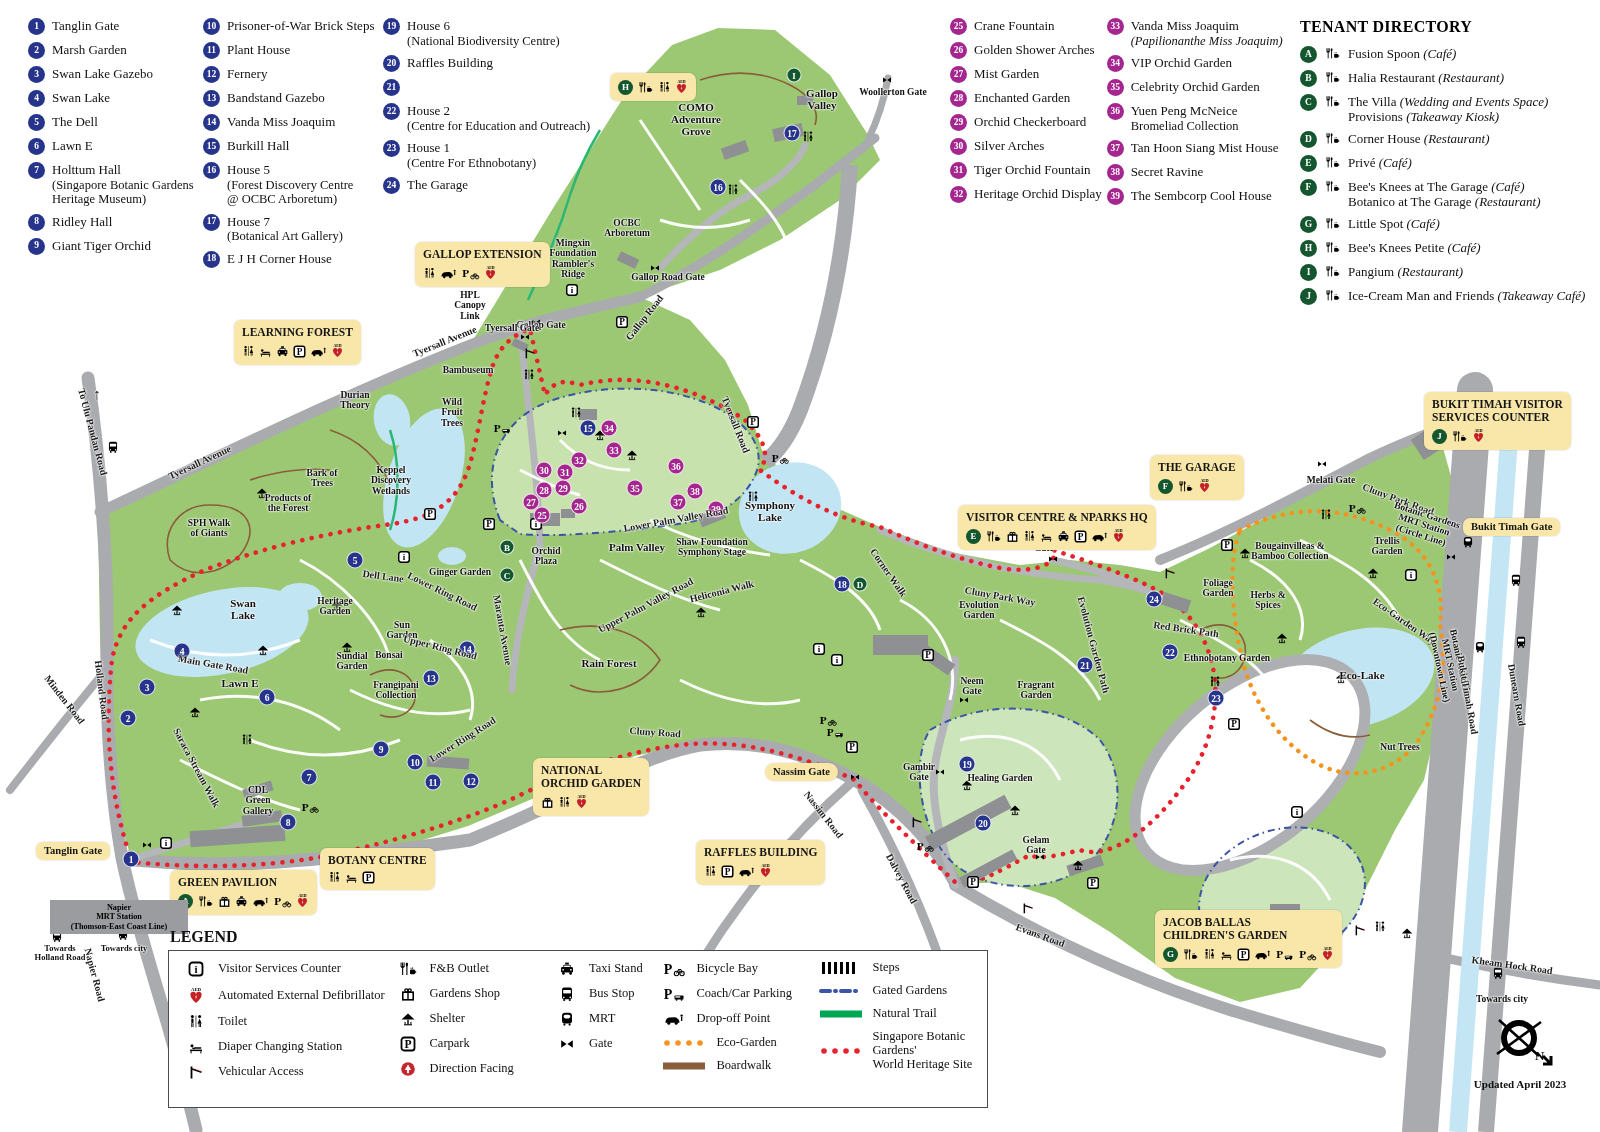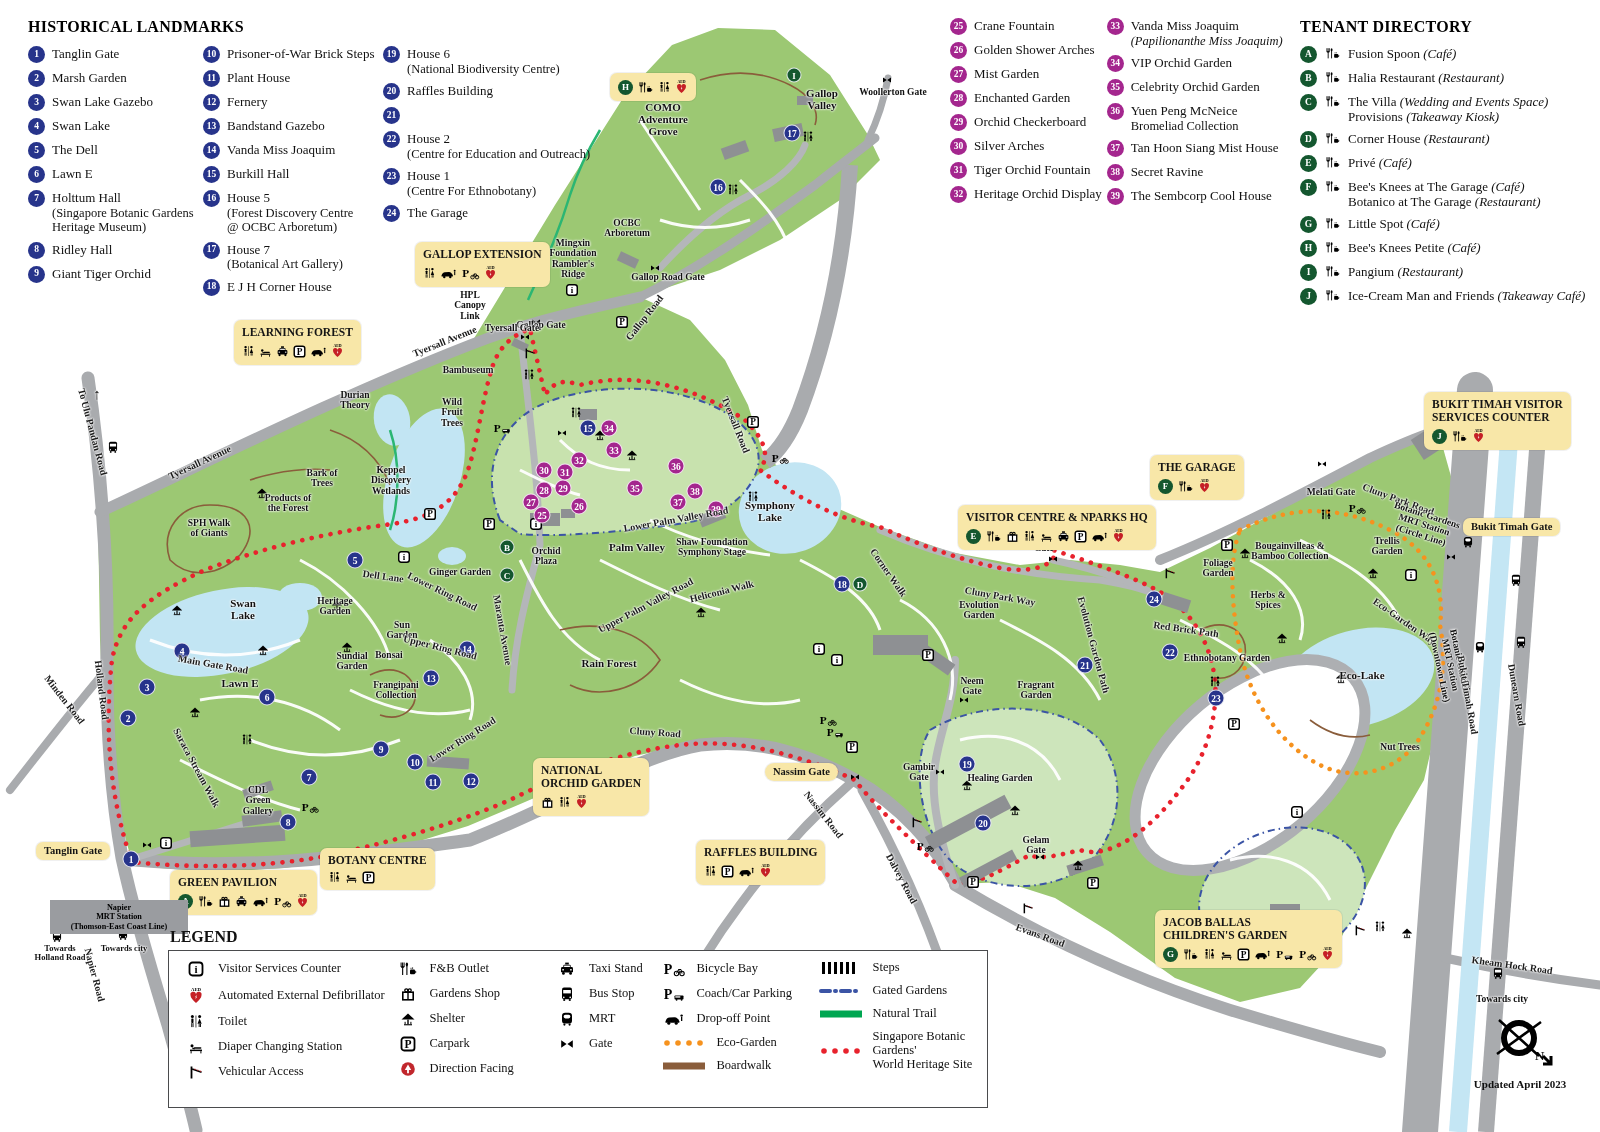--- a/index.html
+++ b/index.html
@@ -180,21 +180,20 @@
       <rect x="-8" y="-4" width="16" height="9" transform="translate(805 100)"></rect>
       <rect x="-21" y="-5" width="42" height="11" transform="translate(448 762) rotate(4)"></rect>
       <rect x="-15" y="-5" width="30" height="10" transform="translate(258 790) rotate(-18)"></rect>
       <rect x="-15" y="-4" width="30" height="9" transform="translate(1285 908)"></rect>
       <rect x="-10" y="-5" width="20" height="10" transform="translate(628 260) rotate(25)"></rect>
       <rect x="-8" y="-4" width="16" height="8" transform="translate(520 345) rotate(25)"></rect>
     </g>
   </svg>
 
   <div class="dir" id="dir-hist" style="left:28px;top:18px;width:580px">
-    <h2>HISTORICAL LANDMARKS</h2>
     <div class="dir-cols">
         <div style="width: 175px;">
           <div class="ditem">
             <span class="marker m-hist">1</span>
             <span class="txt">Tanglin Gate</span>
           </div>
           <div class="ditem">
             <span class="marker m-hist">2</span>
             <span class="txt">Marsh Garden</span>
           </div>
@@ -1188,21 +1187,21 @@
       <div class="mmarker m-orchid" style="left: 676px; top: 466px;">36</div>
       <div class="mmarker m-orchid" style="left: 678px; top: 502px;">37</div>
       <div class="mmarker m-orchid" style="left: 695px; top: 491px;">38</div>
       <div class="mmarker m-orchid" style="left: 716px; top: 509px;">39</div>
       <div class="mmarker m-tenant t" style="left: 507px; top: 547px;">B</div>
       <div class="mmarker m-tenant t" style="left: 507px; top: 575px;">C</div>
       <div class="mmarker m-tenant t" style="left: 860px; top: 584px;">D</div>
       <div class="mmarker m-tenant t" style="left: 794px; top: 75px;">I</div>
       <div class="mlabel" style="left: 822px; top: 100px;">Gallop
 Valley</div>
-      <div class="mlabel" style="left: 663px; top: 120px;">COMO
+      <div class="mlabel" style="left: 696px; top: 120px;">COMO
 Adventure
 Grove</div>
       <div class="mlabel sm" style="left: 893px; top: 92px;">Woollerton Gate</div>
       <div class="mlabel sm" style="left: 627px; top: 228px;">OCBC
 Arboretum</div>
       <div class="mlabel sm" style="left: 573px; top: 258px;">Mingxin
 Foundation
 Rambler's
 Ridge</div>
       <div class="mlabel sm" style="left: 668px; top: 277px;">Gallop Road Gate</div>
@@ -1279,25 +1278,25 @@
 Gate</div>
       <div class="mlabel sm" style="left: 972px; top: 686px;">Neem
 Gate</div>
       <div class="mlabel sm" style="left: 1036px; top: 690px;">Fragrant
 Garden</div>
       <div class="mlabel road" style="left: 1093px; top: 645px; transform: translate(-50%, -50%) rotate(75deg);">Evolution Garden Path</div>
       <div class="mlabel road" style="left: 1186px; top: 630px; transform: translate(-50%, -50%) rotate(8deg);">Red Brick Path</div>
       <div class="mlabel sm" style="left: 1227px; top: 658px;">Ethnobotany Garden</div>
       <div class="mlabel sm" style="left: 1268px; top: 600px;">Herbs &amp;
 Spices</div>
-      <div class="mlabel sm" style="left: 1218px; top: 568px;">Foliage
+      <div class="mlabel sm" style="left: 1218px; top: 588px;">Foliage
 Garden</div>
       <div class="mlabel sm" style="left: 1044px; top: 543px;">Cluny Park
 Gate</div>
-      <div class="mlabel sm" style="left: 1331px; top: 480px; margin-top: 12px;">Melati Gate</div>
+      <div class="mlabel sm" style="left: 1331px; top: 480px;">Melati Gate</div>
       <div class="mlabel sm" style="left: 1290px; top: 551px;">Bougainvilleas &amp;
 Bamboo Collection</div>
       <div class="mlabel sm" style="left: 1387px; top: 546px;">Trellis
 Garden</div>
       <div class="mlabel road" style="left: 1404px; top: 622px; transform: translate(-50%, -50%) rotate(35deg);">Eco-Garden Way</div>
       <div class="mlabel" style="left: 1362px; top: 676px;">Eco-Lake</div>
       <div class="mlabel sm" style="left: 1400px; top: 747px;">Nut Trees</div>
       <div class="mlabel road" style="left: 1398px; top: 500px; transform: translate(-50%, -50%) rotate(20deg);">Cluny Park Road</div>
       <div class="mlabel sm" style="left: 1424px; top: 525px; transform: translate(-50%, -50%) rotate(18deg);">Botanic Gardens
 MRT Station

